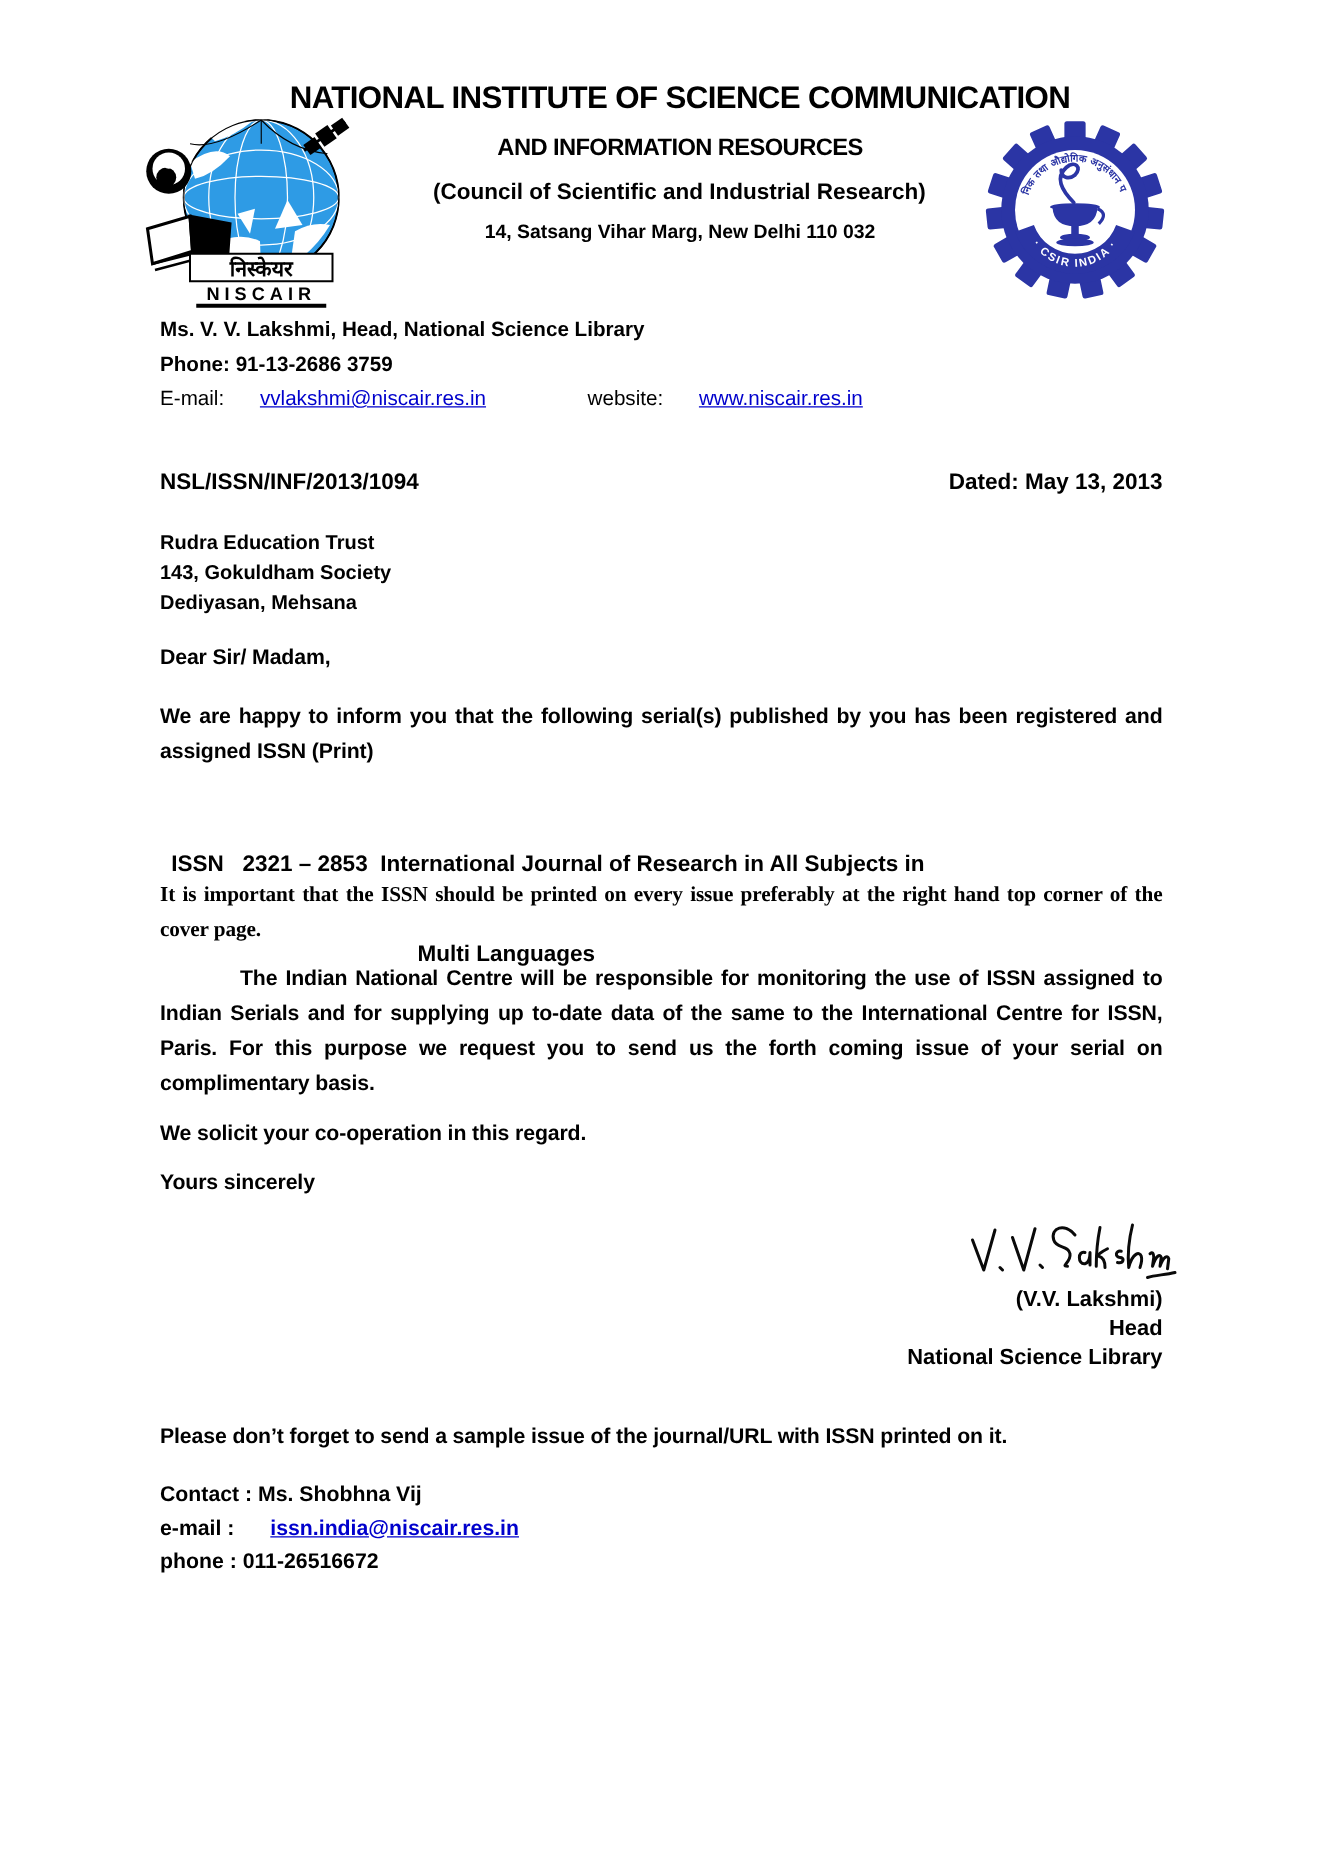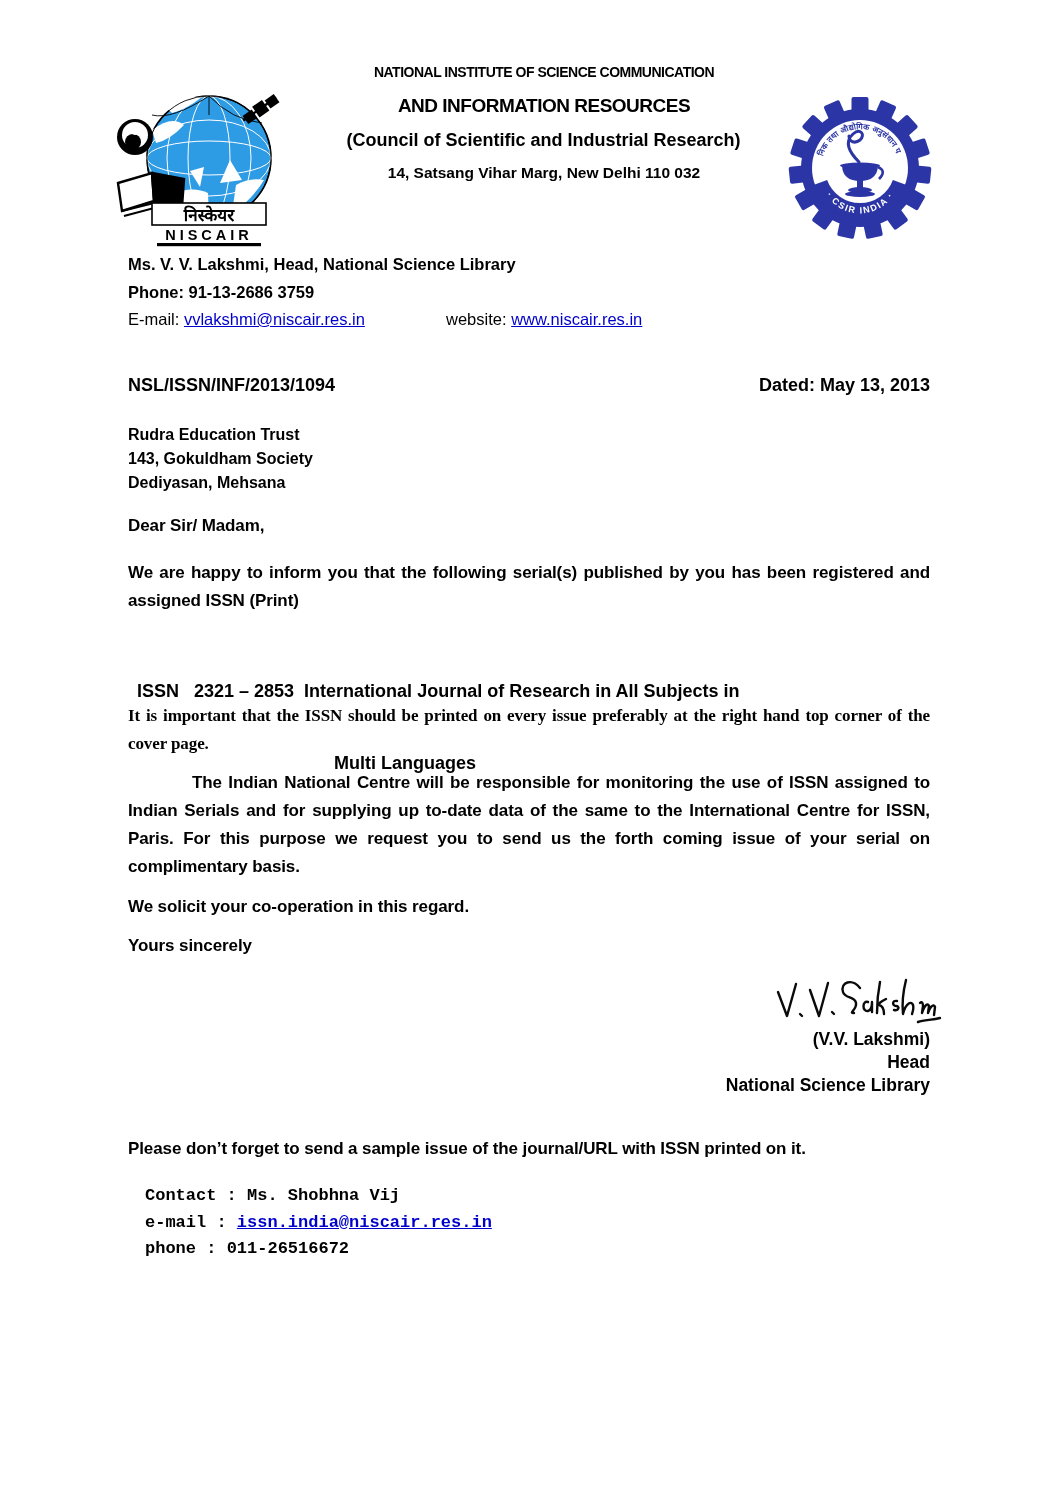--- a/index.html
+++ b/index.html
@@ -5,44 +5,44 @@
   html,body{margin:0;padding:0;background:#e8e8e8;}
   .page{
     width:1058px;height:1497px;position:relative;margin:0 auto;
     background:#ffffff;color:#000;
     font-family:"Liberation Sans", sans-serif;
     overflow:hidden;
   }
   .abs{position:absolute;}
   
   .head-text{left:30px;right:0;top:64px;text-align:center;font-weight:bold;}
-  .ht1{font-size:14px;letter-spacing:-0.5px;margin:0 0 15px 0;}
+  .ht1{font-size:25px;letter-spacing:-0.5px;margin:0 0 15px 0;}
   .ht2{font-size:19px;letter-spacing:-0.5px;margin:0 0 13px 0;}
   .ht3{font-size:18px;margin:0 1px 13px 0;}
   .ht4{font-size:15.5px;margin:0;}
   .contact-top{left:128px;top:251px;font-size:16.5px;line-height:27.5px;}
   .contact-top .bold{font-weight:bold;}
-  a.link, .link{color:#0000cc;text-decoration:underline;cursor:pointer;}
+  a.link, .link{color:#0000cc;text-decoration:underline;cursor:pointer;margin-left:24px;}
   .ws-gap{display:inline-block;width:72px;}
   
   .body-txt{font-weight:bold;font-size:17px;letter-spacing:-0.1px;text-align:right;}
   .ref-row{left:128px;right:128px;top:375px;display:flex;justify-content:space-between;font-size:18px;font-weight:bold;}
   .recipient{left:128px;top:423px;line-height:24px;font-size:16px;font-weight:bold;}
   .salutation{left:128px;top:516px;}
   .para{left:128px;right:128px;text-align:justify;line-height:28px;}
   .p1{top:559px;}
   .issn-block{left:137px;top:631px;font-weight:bold;font-size:18px;line-height:24px;white-space:pre;}
   .issn-l2{margin-left:197px;}
   .p2{top:702px;font-family:Liberation Serif, serif;}
   .p3{top:769px;text-indent:64px;}
   .p4{top:893px;}
   .closing{left:128px;top:936px;}
   .signer{right:128px;top:1028px;text-align:right;font-weight:bold;font-size:17.5px;line-height:23px;}
   .reminder{left:128px;top:1139px;white-space:nowrap;}
-  .contact-bottom{left:145px;top:1183px;font-weight:bold;font-size:17px;line-height:26.5px;font-family:Liberation Mono, monospace;}
+  .contact-bottom{left:128px;top:1183px;font-weight:bold;font-size:17px;line-height:26.5px;}
 </style>
 </head>
 <body>
 
 <div class="page">
 
   <svg class="abs" style="left:112px;top:85px;" width="175" height="162" viewBox="0 0 175 162">
 
     <g>
       <circle cx="97" cy="73" r="62" fill="#2e9be5" stroke="#000" stroke-width="1.6"></circle>

